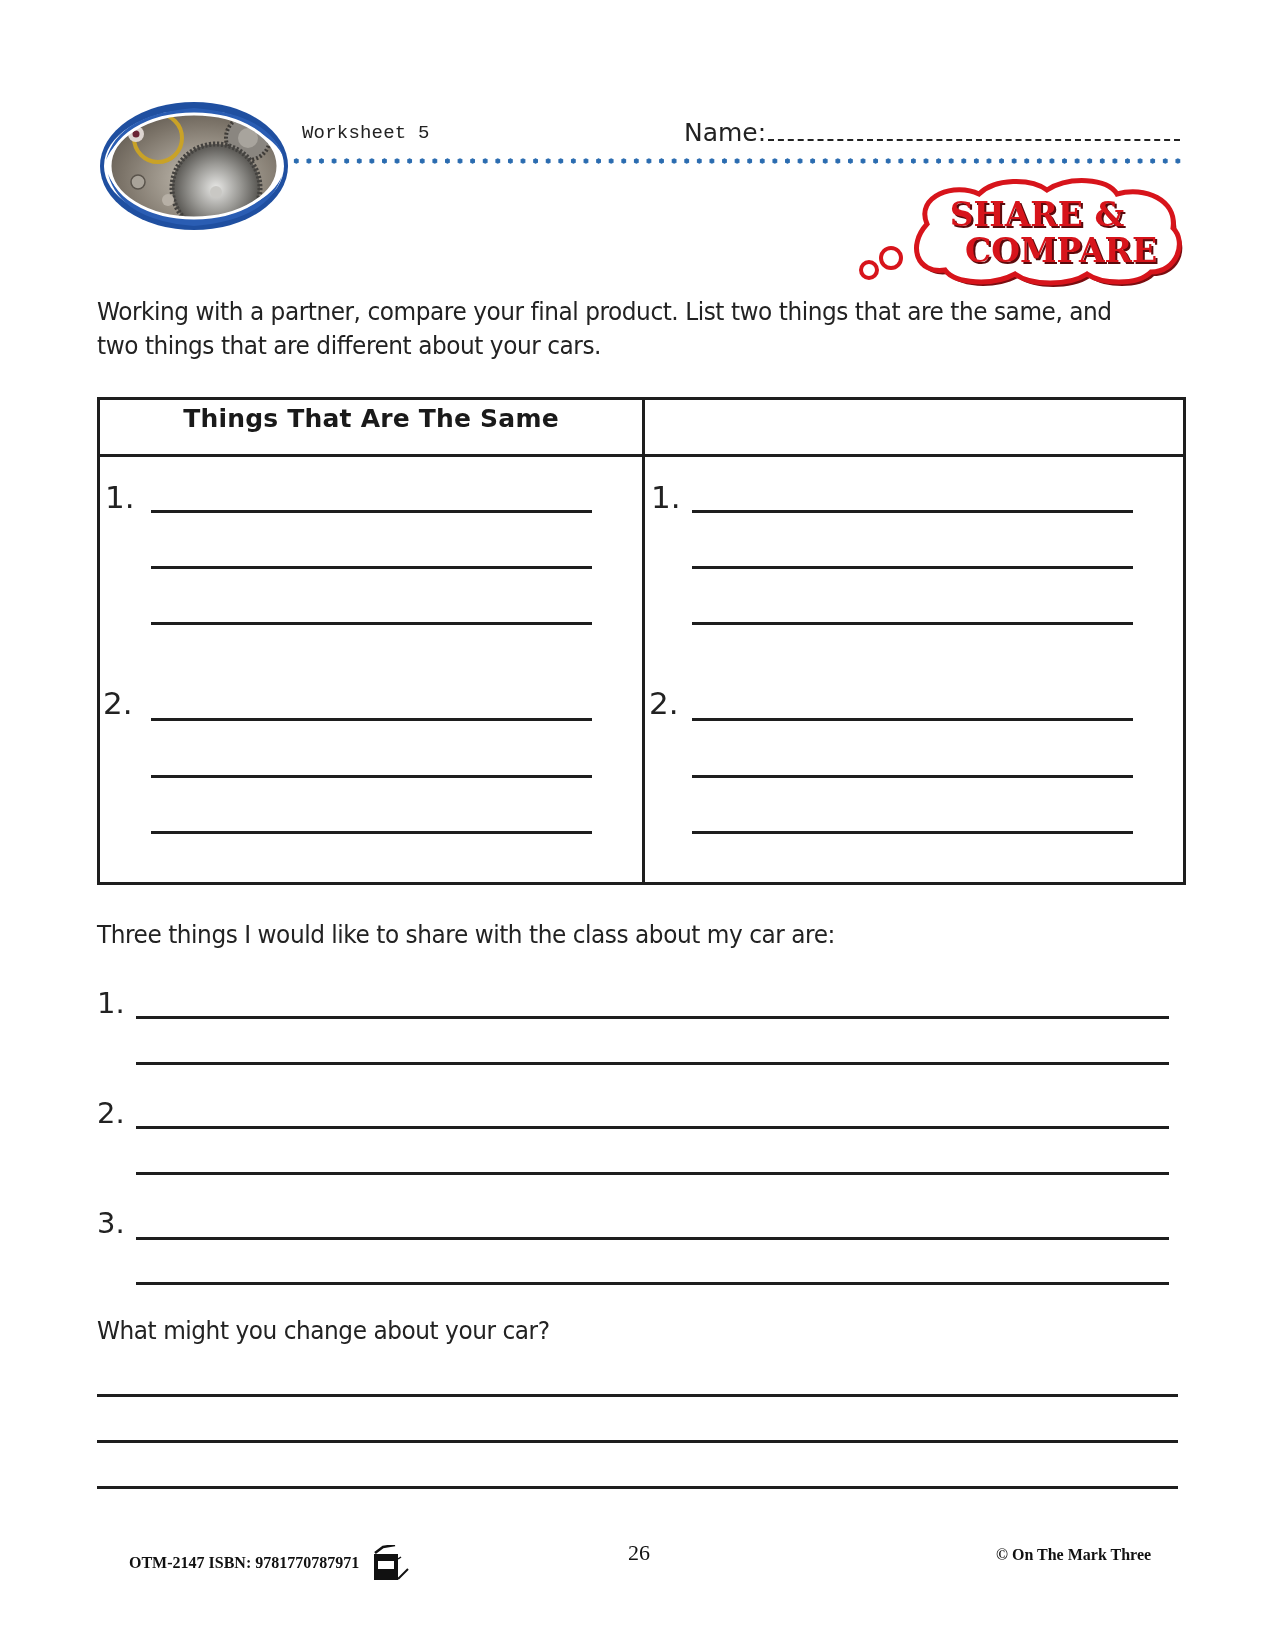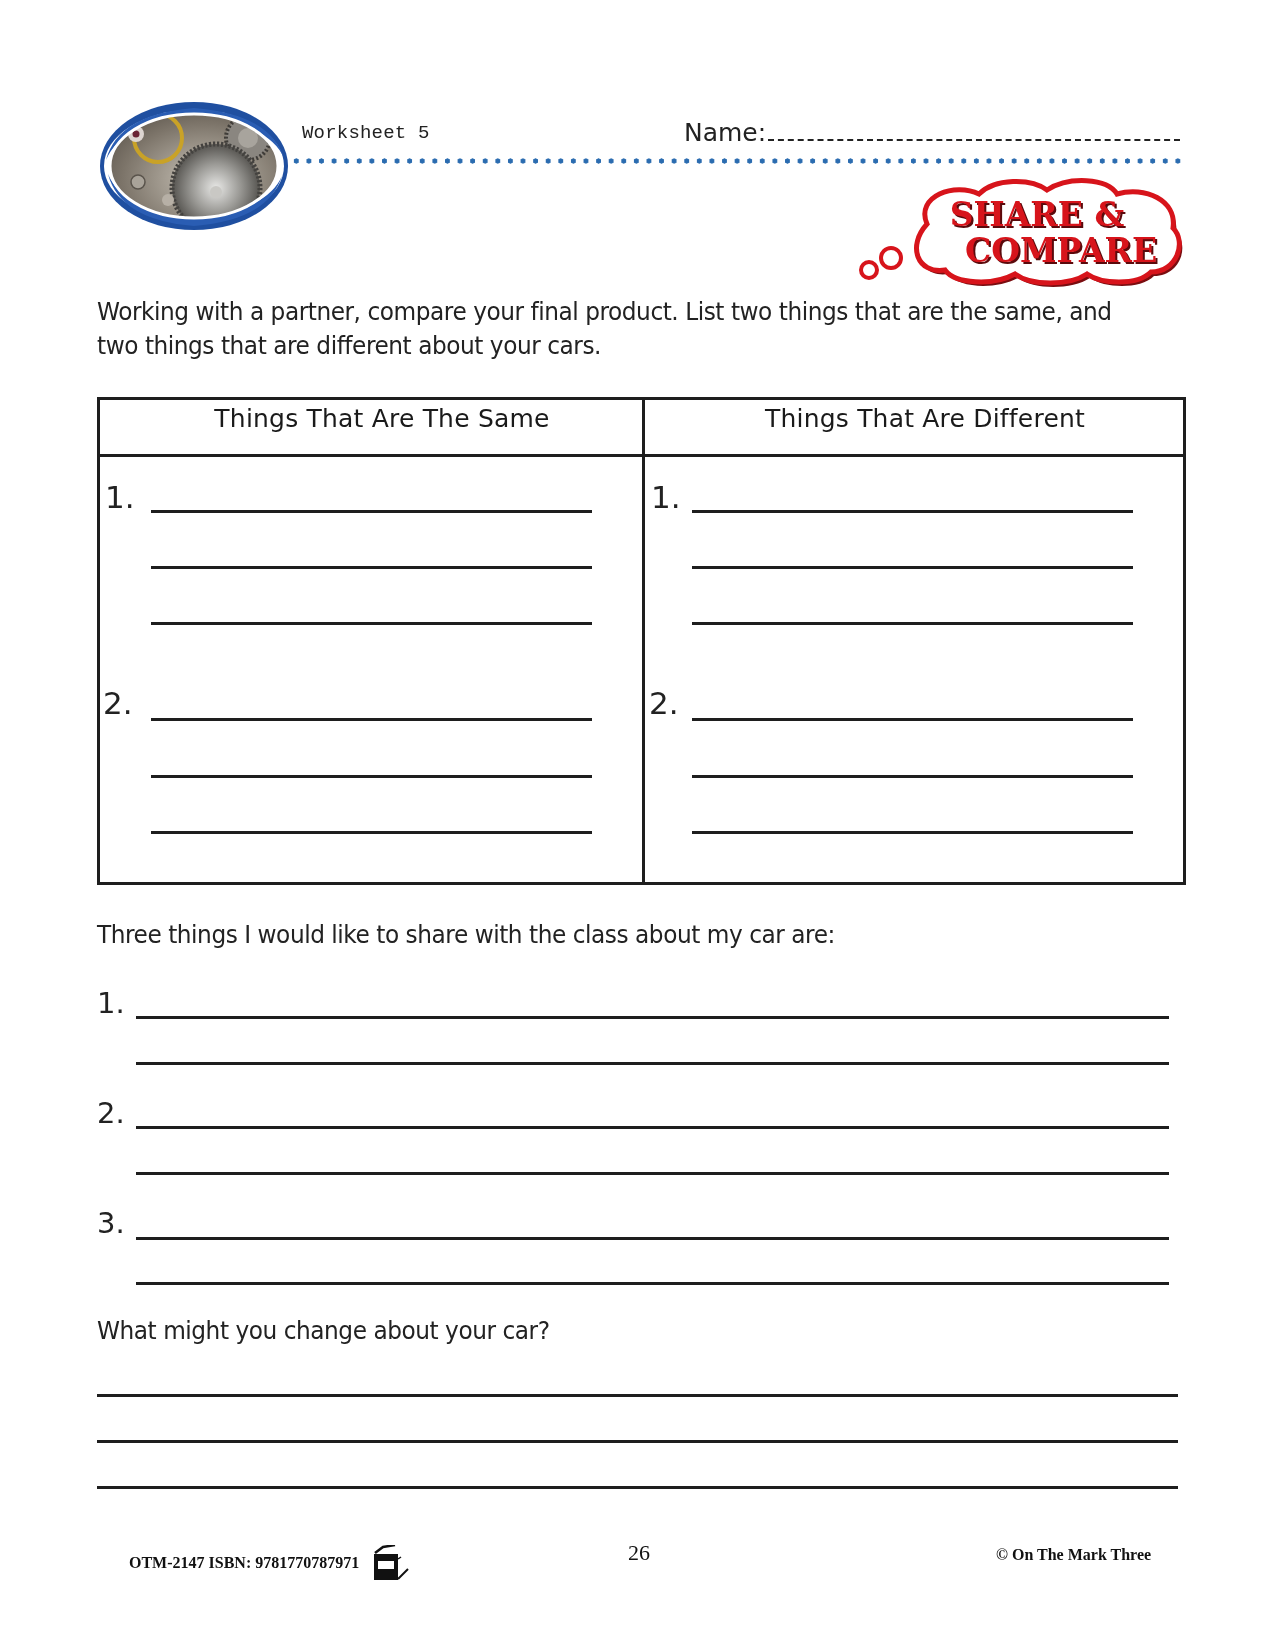--- a/index.html
+++ b/index.html
@@ -68,25 +68,24 @@
       position: absolute; left: 542px; top: 0; bottom: 0; width: 3px;
       background: #1e1e1e;
     }
     .table .head-rule {
       position: absolute; left: 0; right: 0; top: 54px; height: 3px;
       background: #1e1e1e;
     }
     .col-head {
       position: absolute; top: 0; height: 37px;
       display: flex; align-items: center; justify-content: center;
-      font-size: 25px; font-weight: normal;
+      font-size: 25px; font-weight: bold;
       font-family: "DejaVu Sans", sans-serif;
       letter-spacing: 0.2px;
       color: #1a1a1a;
-      margin-left: 11px;
     }
     .col-head.left { left: 0; width: 542px; }
     .col-head.right { left: 545px; width: 538px; }
 
     .cell-num {
       position: absolute;
       font-size: 31px; line-height: 31px;
       font-family: "DejaVu Sans", sans-serif;
       color: #222;
     }
@@ -186,21 +185,20 @@
   <text x="206" y="86" text-anchor="middle" font-family="'DejaVu Serif', serif" font-weight="bold" font-size="33" fill="#d7141b">COMPARE</text>
 </svg>
 
 <div class="abs intro">Working with a partner, compare your final product.  List two things that are the same, and two things that are different about your cars.</div>
 
 <div class="abs table">
   <div class="head-rule"></div>
   <div class="mid"></div>
 
   <div class="col-head left">Things That Are The Same</div>
-  <div class="col-head right">Things That Are Different</div>
 
   <div class="cell-num" style="left:5px; top:82px;">1.</div>
   <div class="wline" style="left:51px; width:441px; top:110px;"></div>
   <div class="wline" style="left:51px; width:441px; top:166px;"></div>
   <div class="wline" style="left:51px; width:441px; top:222px;"></div>
 
   <div class="cell-num" style="left:3px; top:288px;">2.</div>
   <div class="wline" style="left:51px; width:441px; top:318px;"></div>
   <div class="wline" style="left:51px; width:441px; top:375px;"></div>
   <div class="wline" style="left:51px; width:441px; top:431px;"></div>

